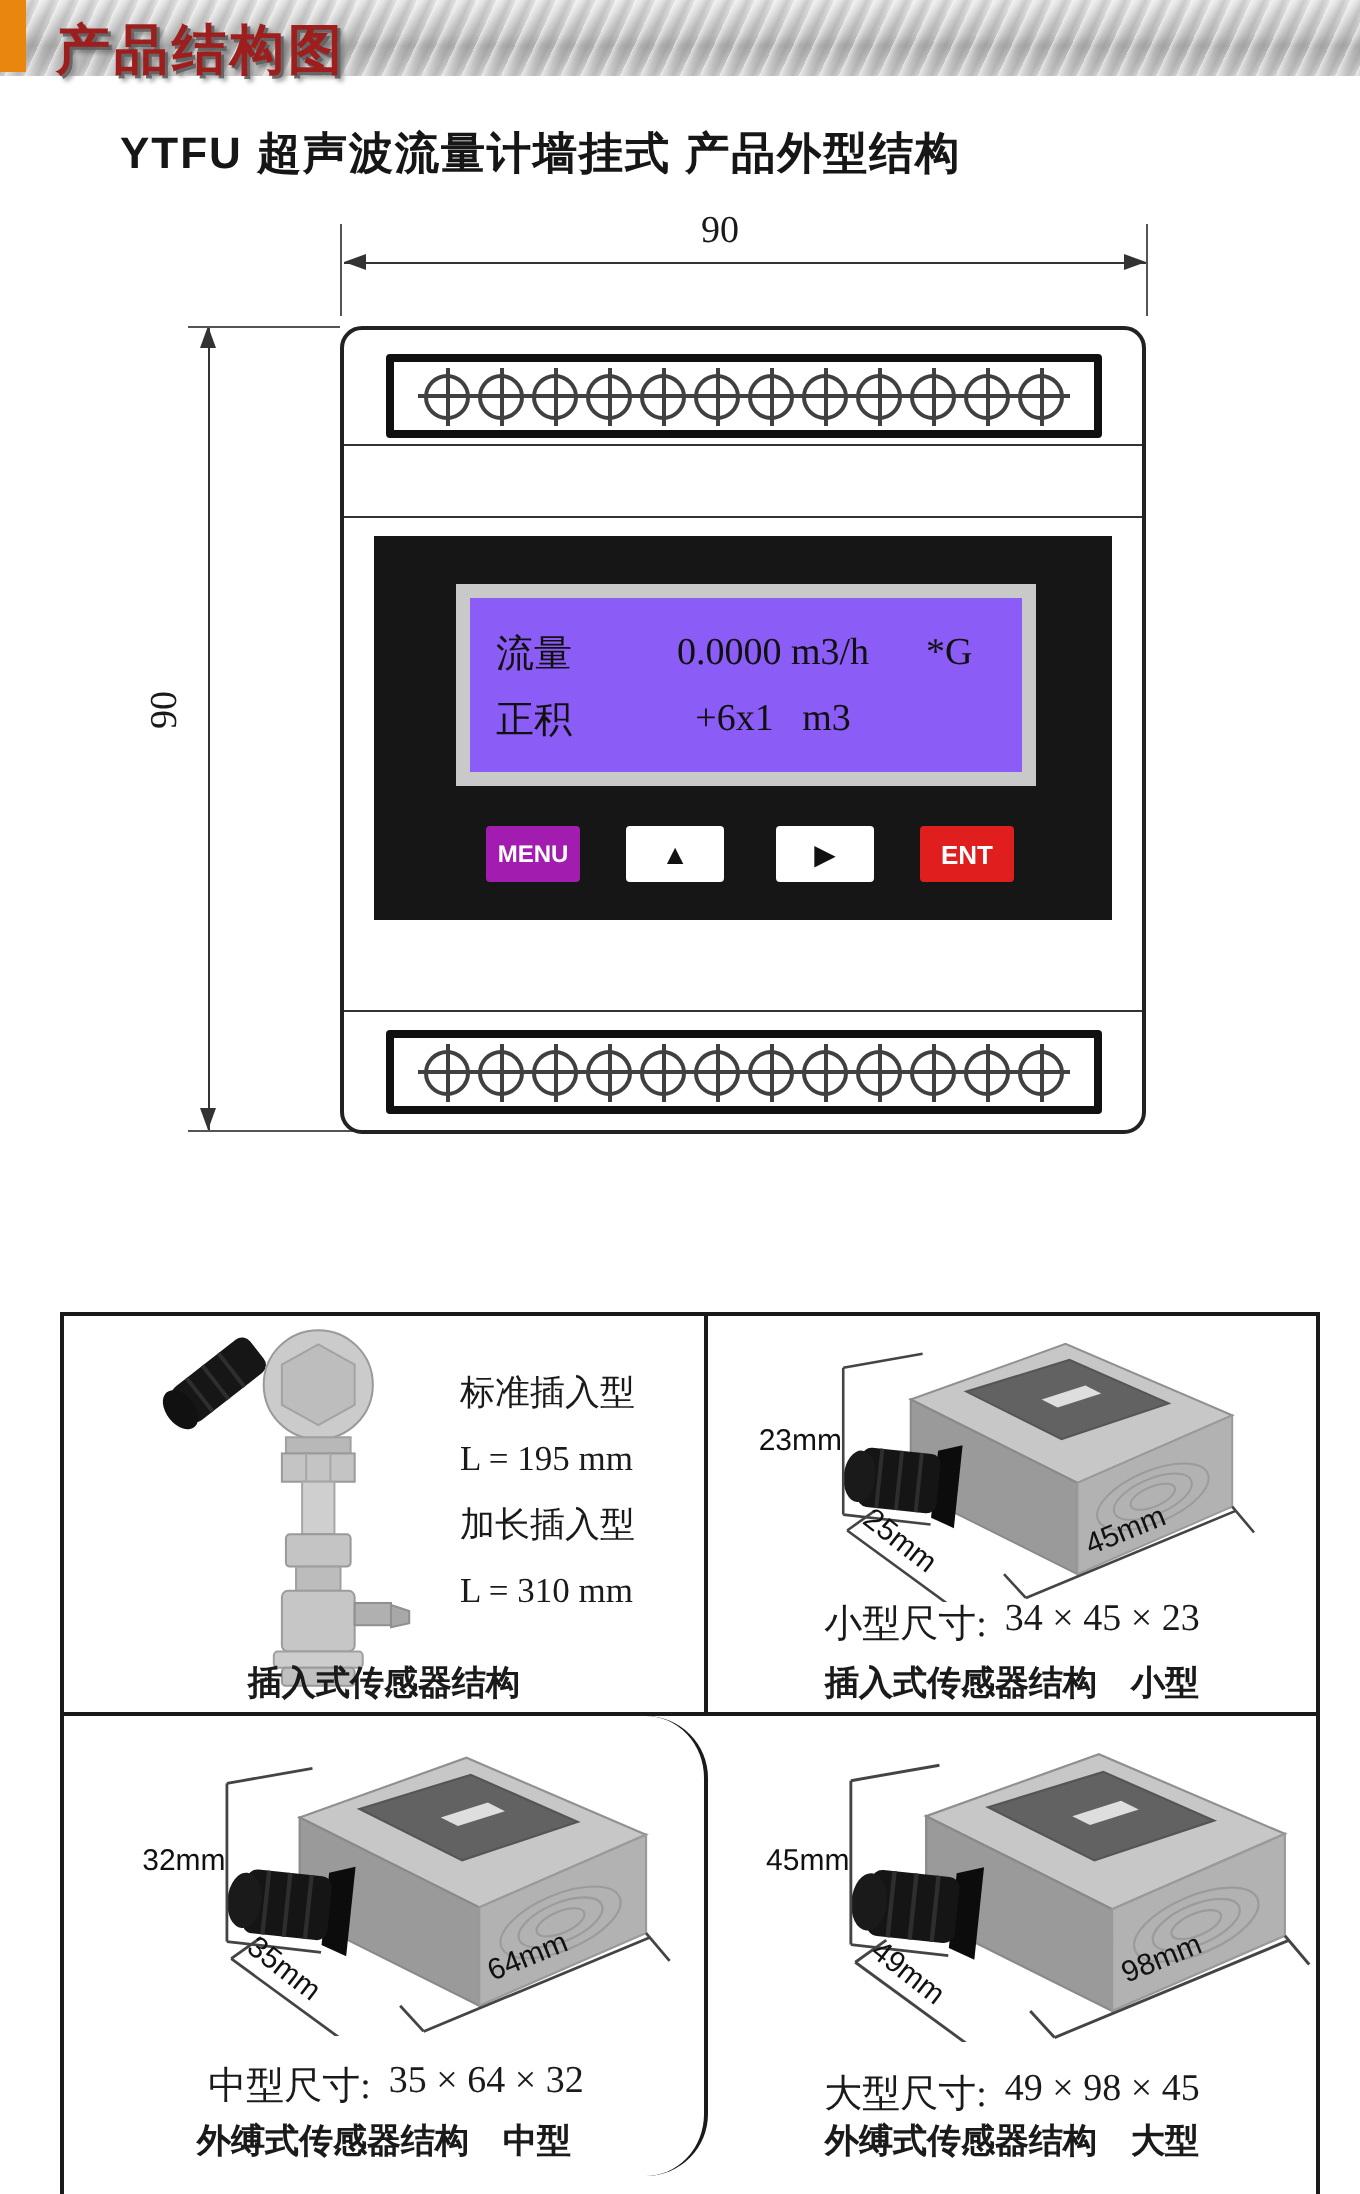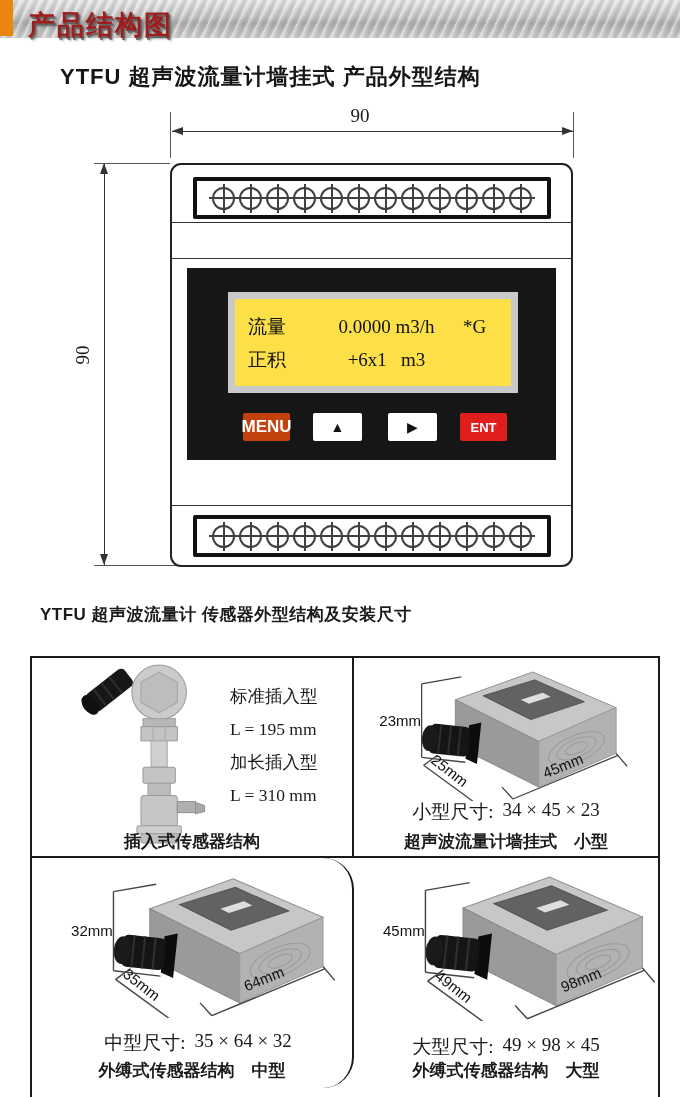--- a/index.html
+++ b/index.html
@@ -33,29 +33,29 @@
     display:flex;align-items:center;justify-content:center;gap:4px;}
   .screw{width:23px;height:23px;border:2px solid #404040;border-radius:50%;
     position:relative;box-sizing:border-box;flex:0 0 auto;}
   .screw::before{content:"";position:absolute;top:-5px;bottom:-5px;left:50%;width:2px;
     margin-left:-1px;background:#404040;}
   .screw::after{content:"";position:absolute;left:-5px;right:-5px;top:50%;height:2px;
     margin-top:-1px;background:#404040;}
 
   .panel{position:absolute;left:15px;top:103px;width:369px;height:192px;background:#161616;}
   .lcd{position:absolute;left:41px;top:24px;width:290px;height:101px;
-    border:7px solid #c9c9c9;background:#fde047;box-sizing:border-box;padding-top:11px;}
+    border:7px solid #c9c9c9;background:#8b5cf6;box-sizing:border-box;padding-top:11px;}
   .lcd-row{display:flex;align-items:center;height:33px;font-size:19px;color:#101010;}
   .lcd-label{width:62px;padding-left:13px;flex:0 0 auto;}
   .lcd-value{flex:1;text-align:center;white-space:pre;}
   .lcd-flag{width:48px;flex:0 0 auto;text-align:left;}
 
   .btn{position:absolute;top:145px;height:28px;border-radius:2px;
     display:flex;align-items:center;justify-content:center;box-sizing:border-box;}
-  .btn-menu{left:56px;width:47px;background:#c2410c;color:#fff;font-size:17px;font-weight:bold;}
+  .btn-menu{left:56px;width:47px;background:#a21caf;color:#fff;font-size:12px;font-weight:bold;}
   .btn-up{left:126px;width:49px;background:#fff;color:#111;font-size:14px;}
   .btn-right{left:201px;width:49px;background:#fff;color:#111;font-size:14px;}
   .btn-ent{left:273px;width:47px;background:#e01e1e;color:#fff;font-size:13px;font-weight:bold;}
 
   .dim{position:absolute;}
   .dim-top-line{left:172px;top:31px;width:401px;border-top:1px solid #333;}
   .dim-left-line{left:104px;top:63px;height:402px;border-left:1px solid #333;}
   .ext{position:absolute;background:none;}
   .ext-v{border-left:1px solid #555;}
   .ext-h{border-top:1px solid #555;}
@@ -169,21 +169,20 @@
           <i class="screw"></i>
           <i class="screw"></i>
           <i class="screw"></i>
           <i class="screw"></i>
           <i class="screw"></i>
           <i class="screw"></i>
       </div>
     </div>
   </div>
 
-  <div class="section-title">YTFU 超声波流量计 传感器外型结构及安装尺寸</div>
 
   <div class="sensor-table">
 
     <div class="cell cell-q1">
       <div class="fig" style="left:38px;top:0;width:152px;height:192px;">
         <svg viewBox="0 0 150 190">
           <g transform="rotate(-38 40 30)">
             <rect x="14" y="20" width="48" height="21" rx="5" fill="#161616"></rect>
             <ellipse cx="14" cy="30.5" rx="7" ry="11" fill="#111"></ellipse>
             <line x1="26" y1="20" x2="26" y2="41" stroke="#2e2e2e" stroke-width="2"></line>
@@ -246,21 +245,21 @@
           <line class="svgdim" x1="142" y1="138" x2="131" y2="126"></line>
         </svg>
         <span class="dimlabel lab-h">23mm</span>
         <span class="dimlabel lab-d">25mm</span>
         <span class="dimlabel lab-w">45mm</span>
       </div>
       <div class="size-line serif" style="top:141px;">
         <span>小型尺寸:</span>
         <span>34 × 45 × 23</span>
       </div>
-      <div class="caption" style="bottom:3px;">超声波流量计墙挂式　小型</div>
+      <div class="caption" style="bottom:3px;">插入式传感器结构　小型</div>
     </div>
 
     <div class="cell cell-q3">
       <div class="fig" style="left:28px;top:10px;width:278px;height:150px;">
         <svg viewBox="0 0 260 140">
           <polygon points="84,38 162,10 246,46 168,80" fill="#c7c7c7" stroke="#909090"></polygon>
           <polygon points="112,34 164,18 214,40 160,58" fill="#626262" stroke="#555"></polygon>
           <polygon points="150,38 172,31 180,35 158,42" fill="#dedede"></polygon>
           <polygon points="84,38 168,80 168,126 84,84" fill="#9a9a9a" stroke="#8a8a8a"></polygon>
           <polygon points="168,80 246,46 246,92 168,126" fill="#b2b2b2" stroke="#9a9a9a"></polygon>

